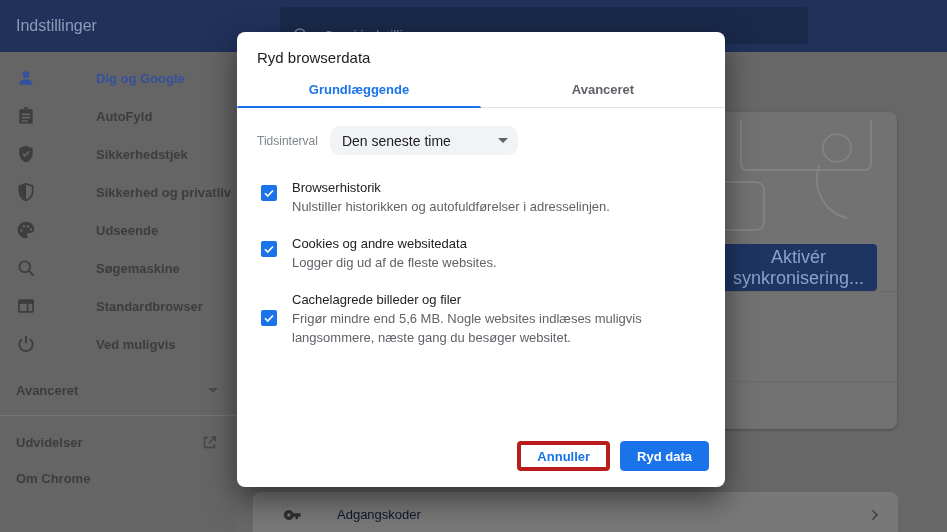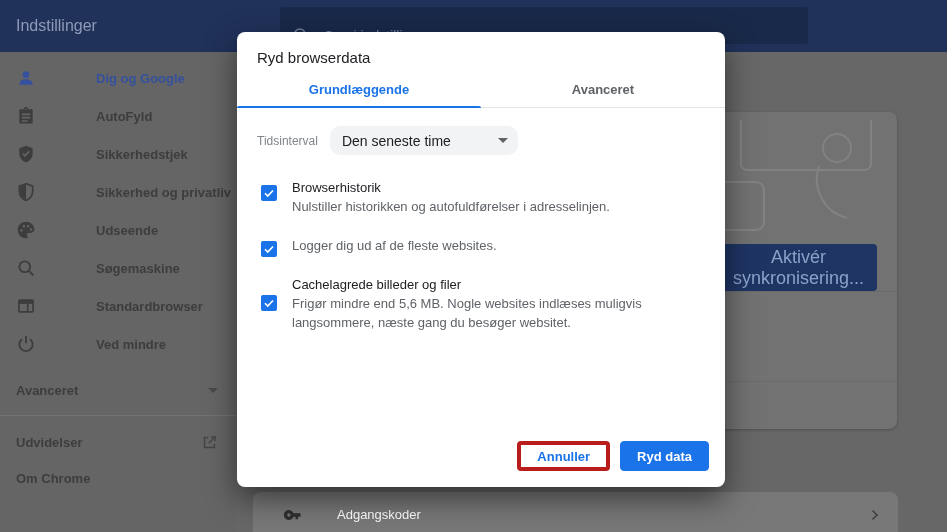--- a/index.html
+++ b/index.html
@@ -33,21 +33,21 @@
   .sync-card{position:absolute;left:253px;top:112px;width:644px;height:317px;
     background:#727272;border-radius:8px;box-shadow:0 1px 3px rgba(0,0,0,.25);}
   .sync-card .cline{position:absolute;left:0;width:100%;height:1px;background:#6a6a6a;}
   .illus{position:absolute;right:18px;top:8px;}
   .sync-btn{position:absolute;left:467px;top:132px;width:157px;height:47px;background:#1e3564;
     border:none;border-radius:4px;color:#8ba1c7;font-size:18px;cursor:pointer;}
   .pass-card{position:absolute;left:253px;top:492px;width:645px;height:60px;
     background:#787878;border-radius:8px 8px 0 0;}
   .pass-row{display:flex;align-items:center;height:45px;padding:0 20px 0 30px;cursor:pointer;}
   .pass-row .kicon{width:20px;height:20px;margin-right:34px;}
-  .pass-label{font-size:13px;color:#ffffff;flex:1;}
+  .pass-label{font-size:13px;color:#0f172a;flex:1;}
   .chev{width:10px;height:10px;border-right:2px solid #3d3d3d;border-top:2px solid #3d3d3d;
     transform:rotate(45deg) scale(.7);}
 
   
   .dialog{position:absolute;left:237px;top:32px;width:488px;height:455px;background:#fff;
     border-radius:8px;box-shadow:0 12px 30px rgba(0,0,0,.5);}
   .dlg-title{padding:17px 20px 10px 20px;font-size:15px;color:#202124;}
   .tabs{display:flex;border-bottom:1px solid #e4e4e4;}
   .tab{flex:1;text-align:center;font-size:13px;font-weight:bold;color:#5f6368;
     padding:6px 0 10px 0;cursor:pointer;position:relative;}
@@ -137,21 +137,21 @@
         <rect x="3.5" y="5" width="17" height="4.5" fill="#3d3d3d"></rect>
         <rect x="13" y="9.5" width="2" height="9.5" fill="#3d3d3d"></rect>
       </svg>
       <span>Standardbrowser</span>
     </div>
     <div class="side-item">
       <svg class="sicon" viewBox="0 0 24 24" fill="none" stroke="#3d3d3d" stroke-width="2.2">
         <path d="M7.2 6.2a8 8 0 1 0 9.6 0"></path>
           <line x1="12" y1="2.5" x2="12" y2="11"></line>
       </svg>
-      <span>Ved mindre</span>
+      <span>Ved muligvis</span>
     </div>
 
     <div class="side-adv">
       <span>Avanceret</span>
       <span class="caret-down"></span>
     </div>
 
     <div class="side-div"></div>
 
     <div class="side-foot">
@@ -220,20 +220,21 @@
             <div class="opt-desc">Nulstiller historikken og autofuldførelser i adresselinjen.</div>
           </div>
         </div>
         <div class="opt">
           <div class="opt-box">
             <svg viewBox="0 0 24 24" fill="none" stroke="#fff" stroke-width="3.4">
                 <path d="M4 12.5 9.5 18 20 7"></path>
               </svg>
           </div>
           <div>
+            <div class="opt-label">Cookies og andre websitedata</div>
             <div class="opt-desc">Logger dig ud af de fleste websites.</div>
           </div>
         </div>
         <div class="opt">
           <div class="opt-box">
             <svg viewBox="0 0 24 24" fill="none" stroke="#fff" stroke-width="3.4">
                 <path d="M4 12.5 9.5 18 20 7"></path>
               </svg>
           </div>
           <div>

